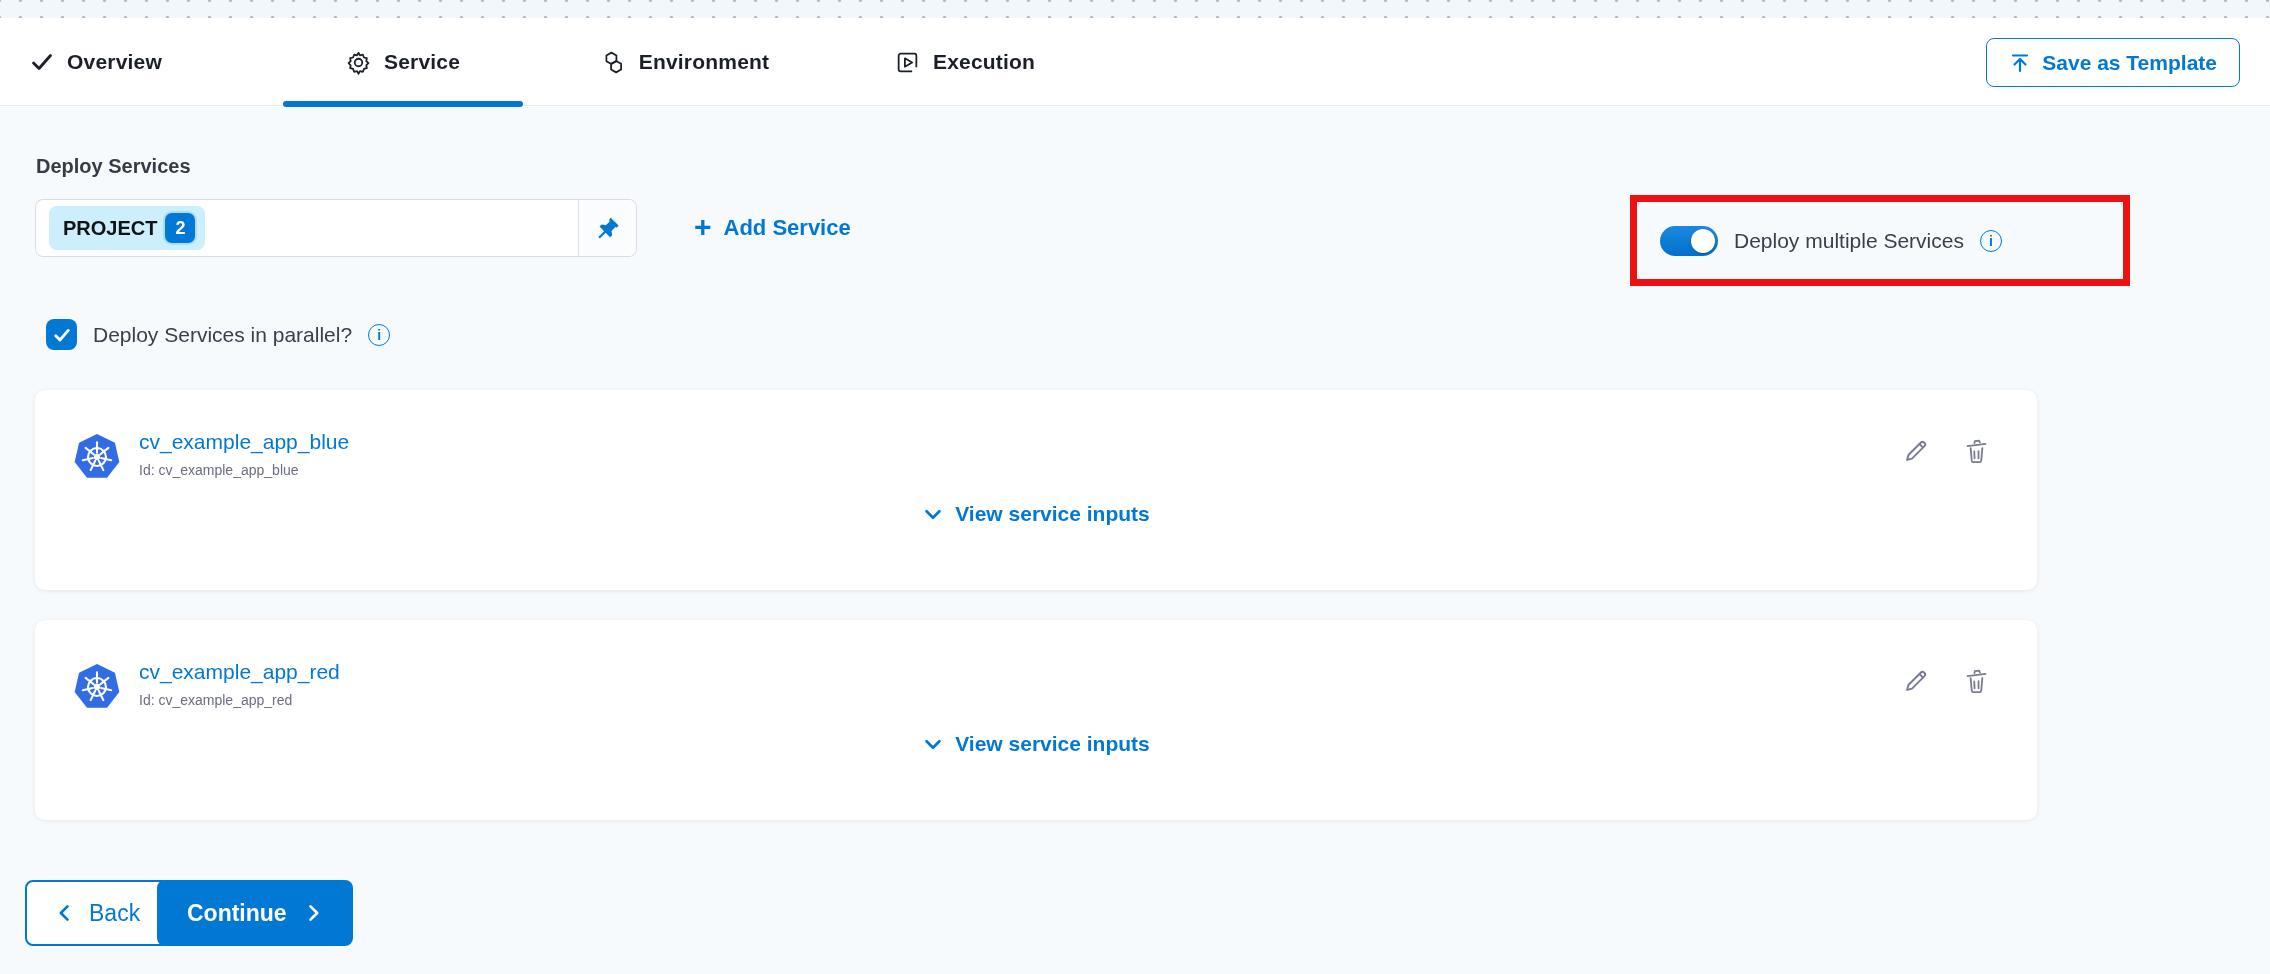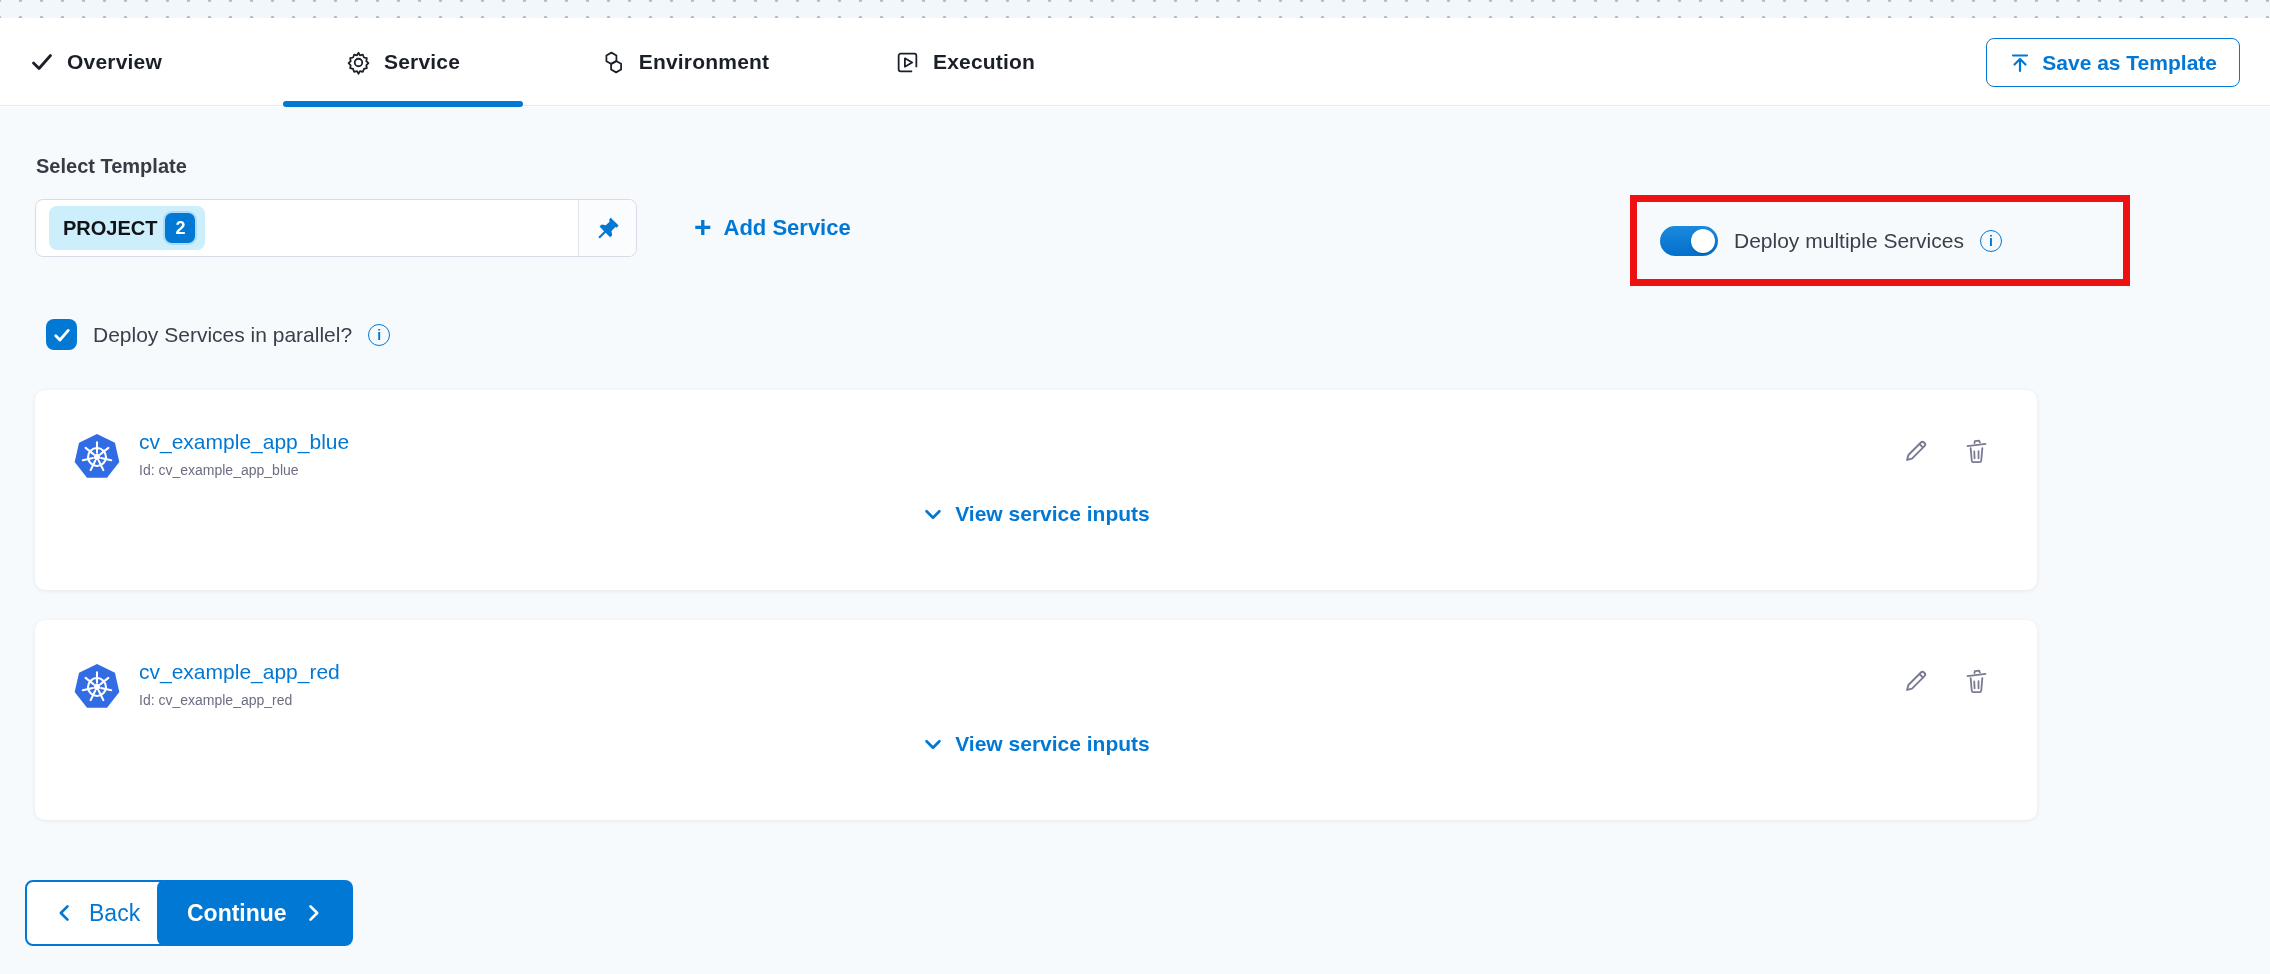--- a/index.html
+++ b/index.html
@@ -208,21 +208,21 @@
         <line x1="11" y1="19" x2="11" y2="8"></line>
         <polyline points="5.5,12.5 11,7 16.5,12.5"></polyline>
       </svg>
     </span>
     <span>Save as Template</span>
   </button>
 </div>
 
 <div class="content">
 
-  <div class="select-label">Select Template</div>
+  <div class="select-label">Deploy Services</div>
 
   <div class="service-select">
     <div class="chip-area">
       <div class="chip">
         <span>PROJECT</span>
         <span class="chip-count">2</span>
       </div>
     </div>
     <div class="pin-section">
       <span style="display:flex;">

